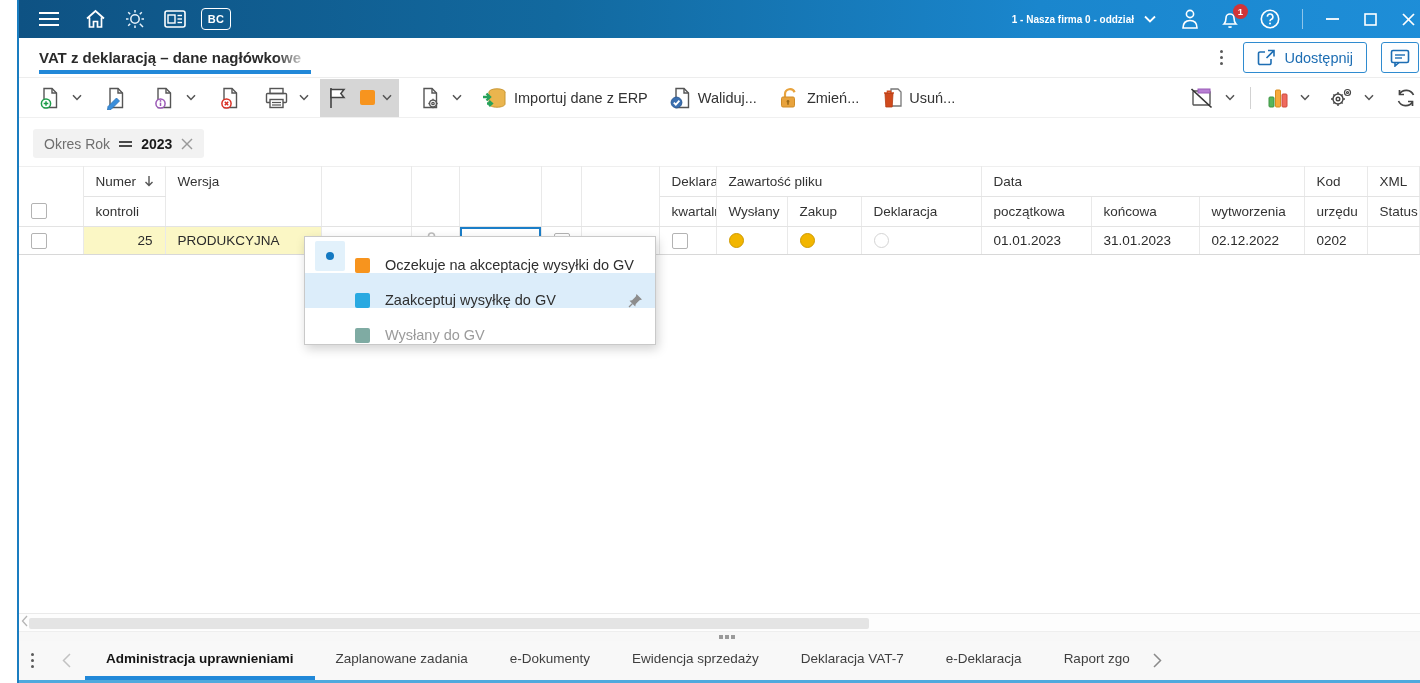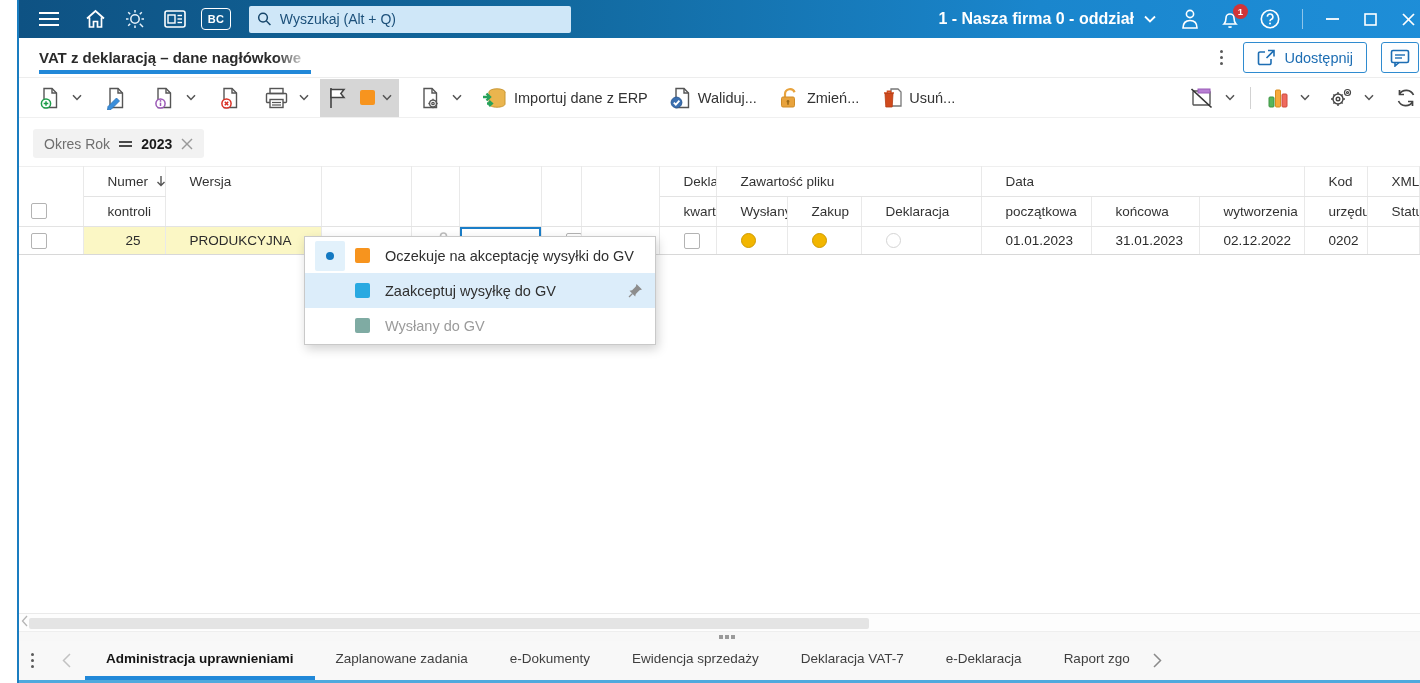--- a/index.html
+++ b/index.html
@@ -18,21 +18,21 @@
               font-size:11px; font-weight:700; letter-spacing:.3px; margin:0 8px 0 6px; }
   .searchbox { width:322px; height:27px; background:#cfe7f8; border-radius:2px;
                display:flex; align-items:center; padding:0 8px; margin-left:10px; }
   .searchbox input { border:0; outline:0; background:transparent; font-family:inherit;
                      font-size:14px; color:#16466b; width:100%; margin-left:8px; }
   .searchbox input::placeholder { color:#1c507a; opacity:1; }
   .openhtml-btn { margin-left:64px; height:29px; background:#a5d5f3; color:#0c3f69;
                   border:0; border-radius:3px; font-family:inherit; font-size:14.5px; font-weight:700;
                   display:flex; align-items:center; gap:8px; padding:0 14px; cursor:pointer; }
   .company { margin-left:auto; display:flex; align-items:center; gap:10px; cursor:pointer; }
-  .company-name { font-size:16px; font-weight:600; }
+  .company-name { font-size:10px; font-weight:600; }
   .tb-right { display:flex; align-items:center; margin-left:14px; }
   .bell-wrap { position:relative; }
   .notif-badge { position:absolute; top:4px; right:2px; min-width:15px; height:15px; border-radius:8px;
                  background:#d13438; color:#fff; font-size:9.5px; font-weight:700;
                  display:flex; align-items:center; justify-content:center; padding:0 3px; }
   .tb-divider { width:1px; height:20px; background:rgba(255,255,255,.5); margin:0 10px 0 12px; }
   .winctl { width:38px; height:38px; display:flex; align-items:center; justify-content:center; cursor:pointer; }
 
   
   .titlebar { height:40px; background:#fff; display:flex; align-items:center; padding:0 16px 0 20px;
@@ -67,21 +67,21 @@
 
   .filter-chip { position:absolute; left:14px; top:11px; height:29px; background:#f2f2f2; border-radius:3px;
                  display:inline-flex; align-items:center; gap:9px; padding:0 11px; font-size:14px; color:#6f6f6f; cursor:default; }
   .filter-chip .fval { color:#1a1a1a; font-weight:700; }
   .chip-x { cursor:pointer; display:flex; }
 
   
   .grid-wrap { position:absolute; left:0; top:48px; width:1400px; }
   table.grid { border-collapse:collapse; table-layout:fixed; width:1400px; font-size:13.5px; color:#2b2b2b; }
   .grid th, .grid td { border-right:1px solid #e9e9e9; font-weight:400; text-align:left;
-                       padding:0 24px; height:30px; overflow:hidden; white-space:nowrap; background:#fff; }
+                       padding:0 12px; height:30px; overflow:hidden; white-space:nowrap; background:#fff; }
   .grid thead th { border-top:1px solid #efefef; border-bottom:1px solid #e3e3e3; color:#333; }
   .grid tbody td { border-bottom:1px solid #d8d8d8; height:28px; }
   .grid .al-r { text-align:right; }
   .grid .al-c { text-align:left; }
   .cell-yellow { background:#fbf7c5 !important; }
   .cell-selected { box-shadow:inset 0 0 0 2px #1b7ec8; }
   .cbx { width:16px; height:16px; border:1px solid #b3b3b3; border-radius:2px; background:#fff; display:inline-block; vertical-align:middle; }
   .dot-ind { width:15px; height:15px; border-radius:50%; display:inline-block; vertical-align:middle; }
   .dot-yellow { background:#f2b600; border:1px solid #cf9a00; }
   .dot-empty { background:#fff; border:1px solid #d4d4d4; }
@@ -92,21 +92,21 @@
              border-top:1px solid #eaeaea; }
   .hthumb { position:absolute; left:10px; top:4px; width:840px; height:11px; background:#e4e4e4; border-radius:2px; cursor:pointer; }
   .harrow { position:absolute; top:1px; color:#b5b5b5; font-size:13px; cursor:pointer; }
   .resize-strip { position:absolute; left:0; right:0; top:513px; height:10px; background:#f7f7f7;
                   border-top:1px solid #eee; display:flex; align-items:center; justify-content:center; gap:2px; }
   .resize-strip i { width:4px; height:4px; background:#9a9a9a; display:block; }
 
   
   .status-menu { position:absolute; left:285px; top:118px; width:352px; background:#fff;
                  border:1px solid #c9c9c9; box-shadow:2px 4px 10px rgba(0,0,0,.18); z-index:60; padding:1px 0; }
-  .menu-item { display:flex; align-items:center; height:35px; font-size:14.5px; color:#2f2f2f; cursor:pointer; }
+  .menu-item { display:flex; align-items:flex-end; height:35px; font-size:14.5px; color:#2f2f2f; cursor:pointer; }
   .menu-item.hl { background:#dcedfa; }
   .menu-item.dis { color:#9b9b9b; cursor:default; }
   .mi-gutter { width:50px; flex:0 0 auto; display:flex; align-items:center; justify-content:center; height:100%; }
   .sel-pad { width:30px; height:30px; background:#e2f1fb; border-radius:2px; display:flex; align-items:center; justify-content:center; }
   .sel-dot { width:8px; height:8px; border-radius:50%; background:#1479c2; }
   .mi-square { width:15px; height:15px; border-radius:2px; margin-right:15px; flex:0 0 auto; }
   .sq-blue { background:#29a9e1; }
   .sq-teal { background:#7faba3; }
   .mi-pin { margin-left:auto; margin-right:12px; display:flex; }
 
@@ -161,27 +161,20 @@
       <svg width="24" height="20" viewBox="0 0 24 20">
           <rect x="2" y="2" width="20" height="16" rx="2" fill="none" stroke="#fff" stroke-width="1.6"></rect>
           <rect x="5" y="6" width="7" height="8" fill="none" stroke="#fff" stroke-width="1.4"></rect>
           <line x1="14.5" y1="6.5" x2="19" y2="6.5" stroke="#fff" stroke-width="1.4"></line>
           <line x1="14.5" y1="10" x2="19" y2="10" stroke="#fff" stroke-width="1.4"></line>
           <line x1="14.5" y1="13.5" x2="19" y2="13.5" stroke="#fff" stroke-width="1.4"></line>
         </svg>
     </span>
     <span class="bc-badge">BC</span>
 
-    <div class="searchbox">
-      <svg width="16" height="16" viewBox="0 0 16 16">
-          <circle cx="6.5" cy="6.5" r="4.7" fill="none" stroke="#16466b" stroke-width="1.6"></circle>
-          <line x1="10.2" y1="10.2" x2="14.5" y2="14.5" stroke="#16466b" stroke-width="1.6"></line>
-        </svg>
-      <input type="text" placeholder="Wyszukaj (Alt + Q)" style="">
-    </div>
 
 
     <div class="company">
       <span class="company-name">1 - Nasza firma 0 - oddział</span>
       <svg width="12" height="8" viewBox="0 0 12 8">
           <path d="M1 1.5 L6 6.5 L11 1.5" fill="none" stroke="#fff" stroke-width="1.8"></path>
         </svg>
     </div>
 
     <div class="tb-right">

